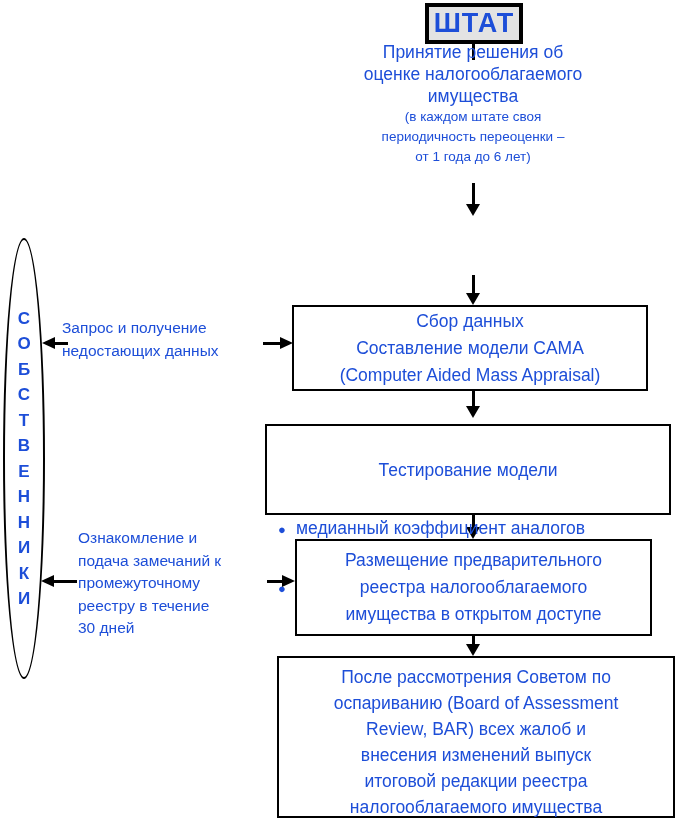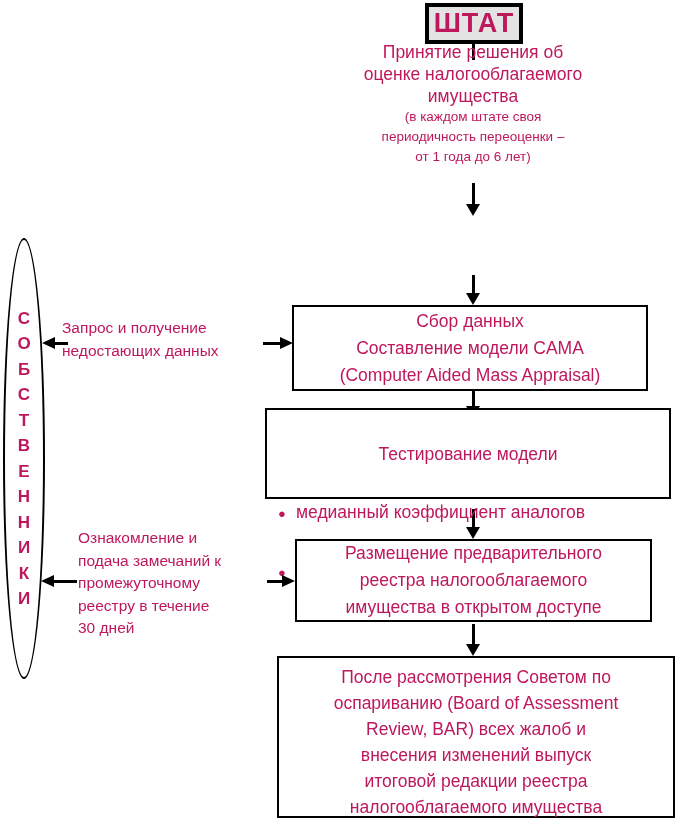--- a/index.html
+++ b/index.html
@@ -3,21 +3,21 @@
 <meta charset="utf-8">
 <style>
   * { margin: 0; padding: 0; box-sizing: border-box; }
   html, body { background: #ffffff; }
   .canvas {
     position: relative;
     width: 681px;
     height: 820px;
     background: #ffffff;
     font-family: "Liberation Sans", sans-serif;
-    color: #be185d;
+    color: #1d4ed8;
     overflow: hidden;
   }
   
   .state-box {
     position: absolute;
     left: 425px; top: 3px;
     width: 98px; height: 41px;
     border: 4px solid #000;
     background: #e3e3e3;
     display: flex; align-items: center; justify-content: center;
@@ -71,23 +71,23 @@
     position: absolute;
     border: 2px solid #000;
     background: #fff;
     display: flex; align-items: center; justify-content: center;
     text-align: center;
     white-space: pre-line;
     font-size: 17.5px;
   }
   .b-assessor { left: 352px; top: 216px; width: 241px; height: 59px; line-height: 25px; }
   .b-data     { left: 292px; top: 305px; width: 356px; height: 86px; line-height: 27px; }
-  .b-testing  { left: 265px; top: 408px; width: 406px; height: 91px; line-height: 29px;
+  .b-testing  { left: 265px; top: 424px; width: 406px; height: 91px; line-height: 29px;
                 display: block; padding-top: 1px; }
-  .b-draft    { left: 295px; top: 539px; width: 357px; height: 83px; line-height: 27px; }
+  .b-draft    { left: 295px; top: 539px; width: 357px; height: 97px; line-height: 27px; }
   .b-final    { left: 277px; top: 656px; width: 398px; height: 162px; line-height: 26px; padding-top: 10px; }
   .t-title { text-align: center; }
   .bullet-row {
     display: flex; align-items: baseline;
     padding-left: 11px;
     text-align: left;
   }
   .bullet-row .marker {
     font-size: 13px;
     width: 18px;

